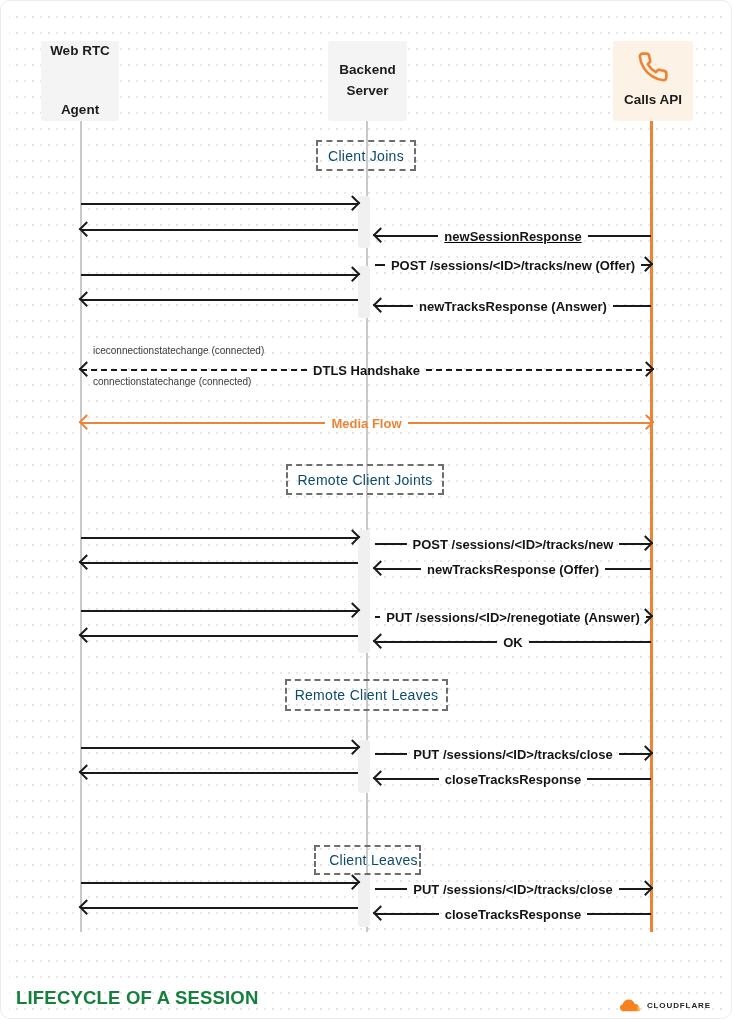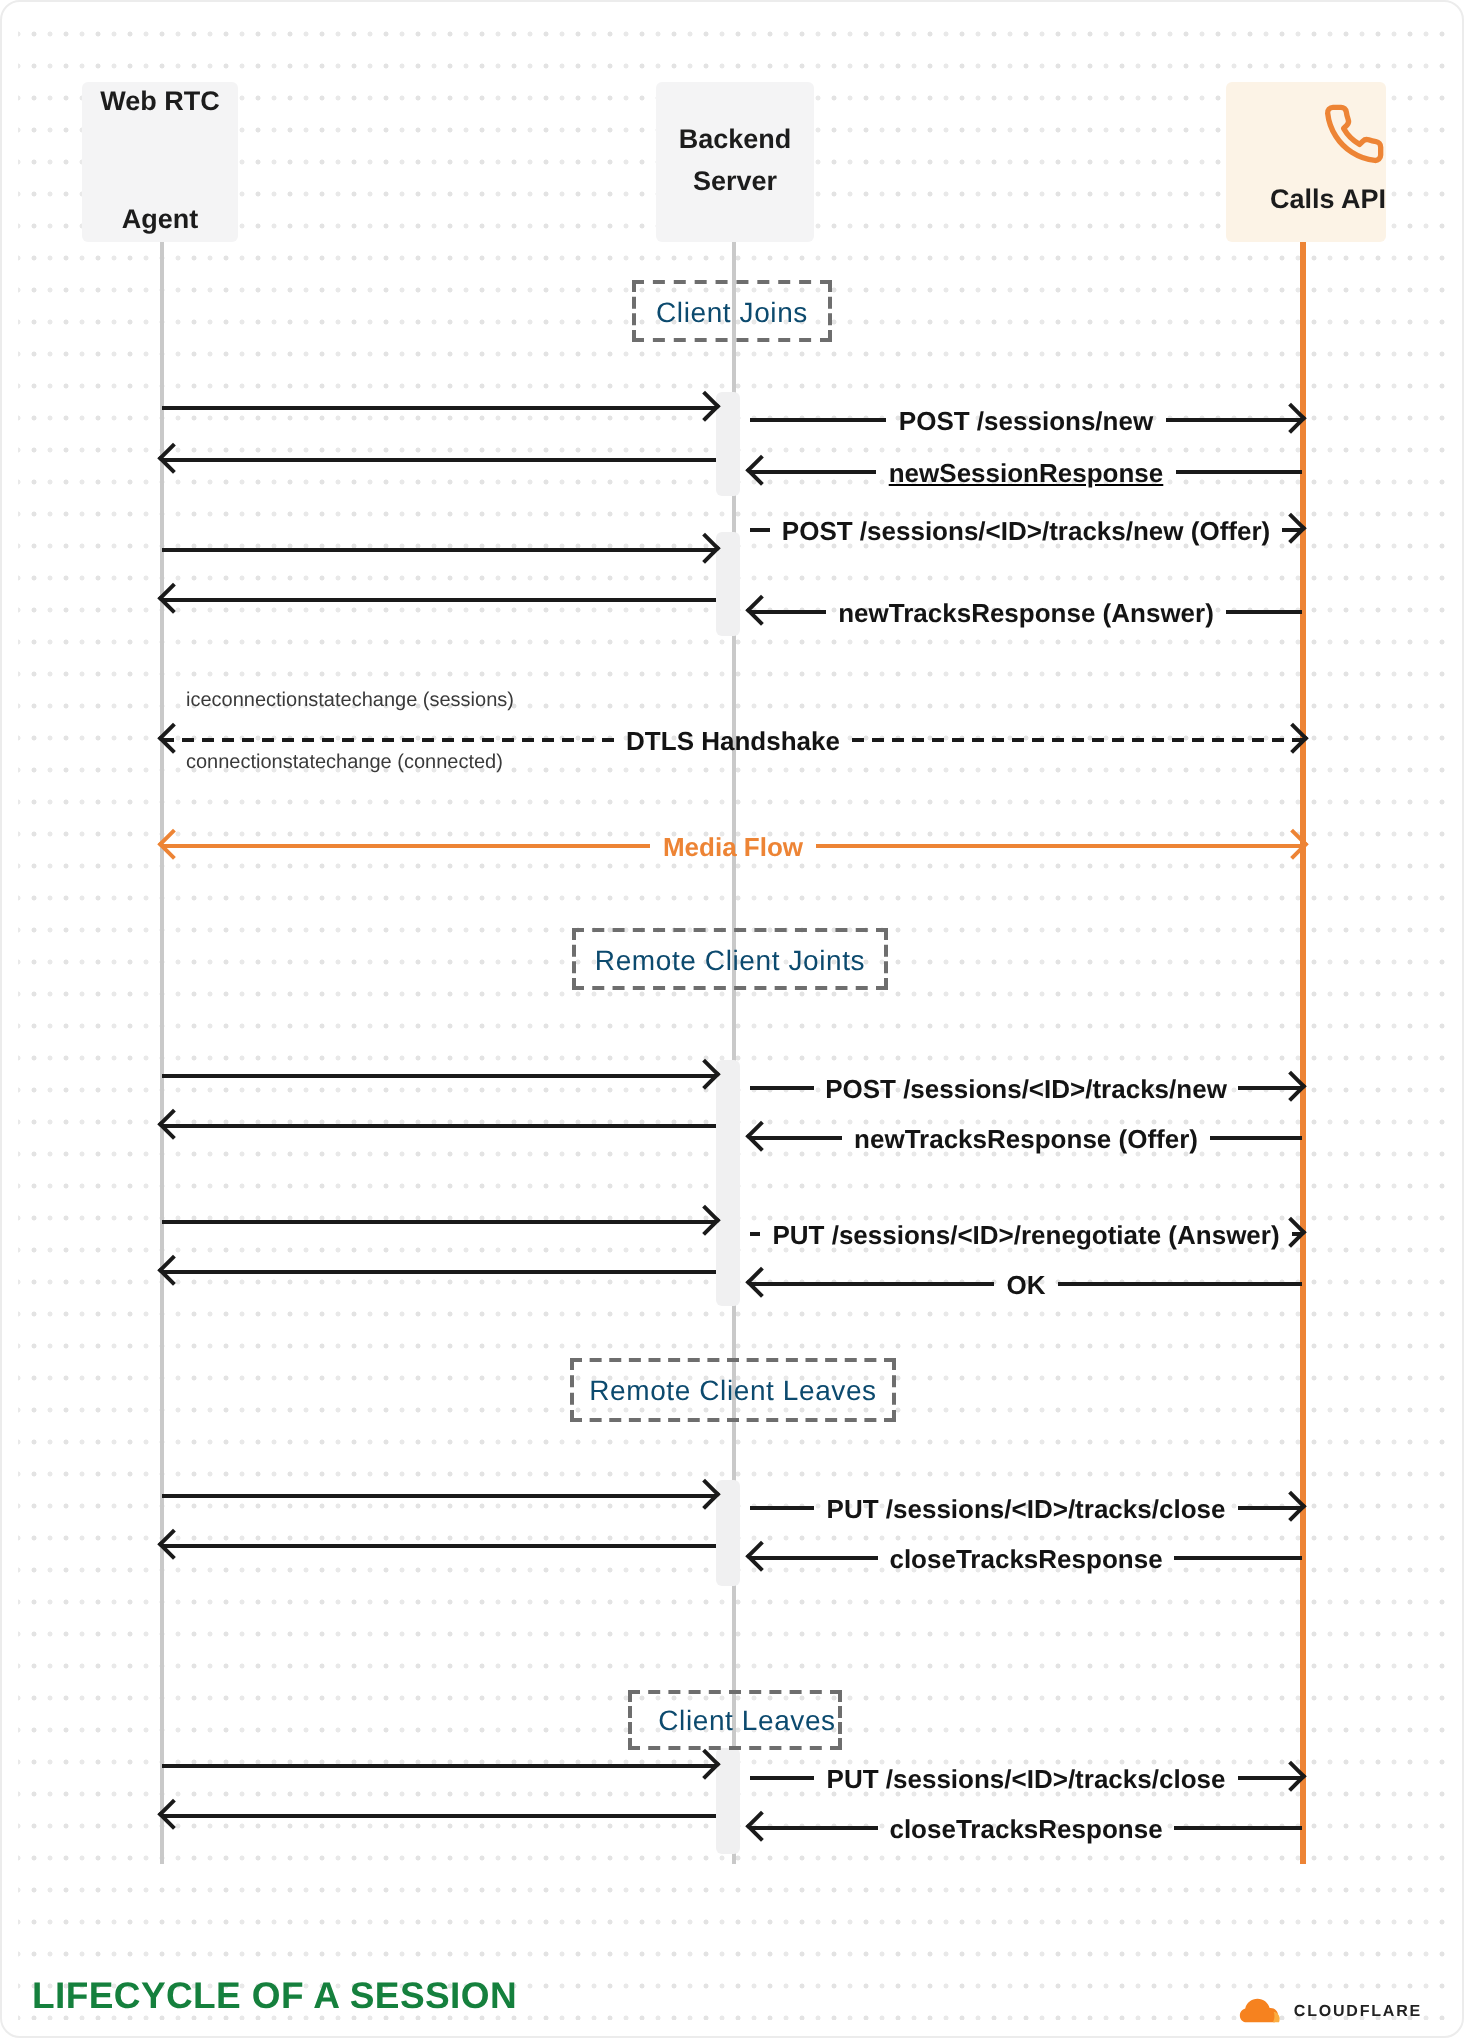--- a/index.html
+++ b/index.html
@@ -15,21 +15,21 @@
       radial-gradient(circle,#e9e9e9 1.1px,transparent 1.4px);
     background-size:16px 16px,16px 16px;
     background-position:0 0,8px 0;
   }
   .actor{
     position:absolute;top:40px;height:80px;border-radius:3px;
     display:flex;flex-direction:column;align-items:center;justify-content:center;
     font-weight:bold;font-size:13.5px;color:#1c1c1c;line-height:1.55;text-align:center;
   }
   .actor.gray{background:#f4f4f5;}
-  .actor.orange{background:#fcf3e6;align-items:flex-end;}
+  .actor.orange{background:#fcf3e6;}
   .actor .icon{margin-bottom:7px;line-height:0;}
   .lifeline{position:absolute;top:120px;height:811px;}
   .lifeline.gray{width:2px;background:#c9c9c9;}
   .lifeline.orange{width:3px;background:#ed8435;}
   .activation{position:absolute;width:12px;background:#f0f0f1;border-radius:3px;}
   .phase{
     position:absolute;border:2px dashed #6e6e6e;color:#0c4a6e;
     display:flex;align-items:center;justify-content:center;
     font-size:14px;font-weight:500;letter-spacing:.3px;white-space:nowrap;box-sizing:border-box;
   }
@@ -66,26 +66,20 @@
       <div class="activation" style="left: 357px; top: 739px; height: 53px;"></div>
       <div class="activation" style="left: 357px; top: 873px; height: 53px;"></div>
       <div class="phase" style="left: 315px; top: 139px; width: 100px; height: 31px;">Client Joins</div>
       <div class="phase" style="left: 285px; top: 463px; width: 158px; height: 31px;">Remote Client Joints</div>
       <div class="phase" style="left: 284px; top: 678px; width: 163px; height: 32px;">Remote Client Leaves</div>
       <div class="phase" style="left: 313px; top: 844px; width: 107px; height: 30px; padding-left: 12px;">Client Leaves</div>
       <div class="msgrow solid" style="left: 80px; top: 195px; width: 277px;">
         <span class="seg"></span>
         <span class="chev r"></span>
       </div>
-      <div class="msgrow solid" style="left: 374px; top: 201px; width: 276px;">
-        <span class="seg"></span>
-        <span class="msglabel">POST /sessions/new</span>
-        <span class="seg"></span>
-        <span class="chev r"></span>
-      </div>
       <div class="msgrow solid" style="left: 80px; top: 221px; width: 277px;">
         <span class="seg"></span>
         <span class="chev l"></span>
       </div>
       <div class="msgrow solid" style="left: 374px; top: 227px; width: 276px; text-decoration: underline;">
         <span class="chev l"></span>
         <span class="seg"></span>
         <span class="msglabel">newSessionResponse</span>
         <span class="seg"></span>
       </div>
@@ -102,21 +96,21 @@
       <div class="msgrow solid" style="left: 80px; top: 291px; width: 277px;">
         <span class="seg"></span>
         <span class="chev l"></span>
       </div>
       <div class="msgrow solid" style="left: 374px; top: 297px; width: 276px;">
         <span class="chev l"></span>
         <span class="seg"></span>
         <span class="msglabel">newTracksResponse (Answer)</span>
         <span class="seg"></span>
       </div>
-      <div class="note" style="left: 92px; top: 344px;">iceconnectionstatechange (sessions)</div>
+      <div class="note" style="left: 92px; top: 344px;">iceconnectionstatechange (connected)</div>
       <div class="msgrow dashed" style="left: 80px; top: 361px; width: 571px;">
         <span class="chev l"></span>
         <span class="seg"></span>
         <span class="msglabel">DTLS Handshake</span>
         <span class="seg"></span>
         <span class="chev r"></span>
       </div>
       <div class="note" style="left: 92px; top: 375px;">connectionstatechange (connected)</div>
       <div class="msgrow media" style="left: 80px; top: 414px; width: 571px; text-align: center;">
         <span class="chev l"></span>

